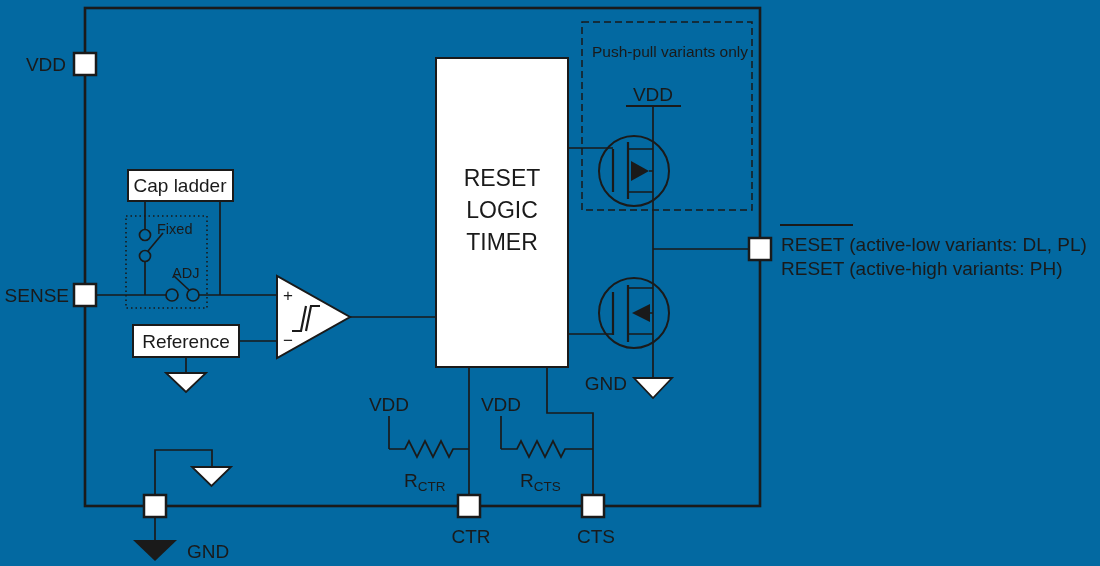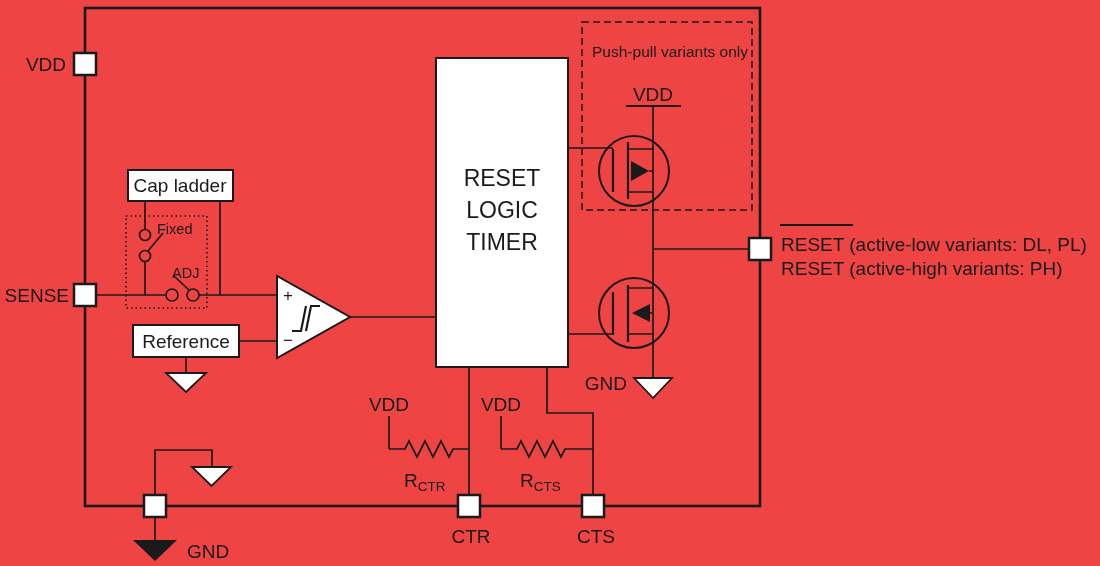--- a/index.html
+++ b/index.html
@@ -1,17 +1,17 @@
 <!DOCTYPE html>
 <html style="--ink: #1a1a1a;"><head>
 <meta charset="utf-8">
 <style>
   :root { --ink: #1a1a1a; }
   html, body { margin: 0; padding: 0; background: #ffffff; }
-  .stage { width: 1100px; height: 566px; position: relative; background: #ef4444; }
+  .stage { width: 1100px; height: 566px; position: relative; background: #0369a1; }
   svg { display: block; }
   .outline { fill: none; stroke: var(--ink); stroke-width: 2.6; }
   .box  { fill: #ffffff; stroke: var(--ink); stroke-width: 2; }
   .pin  { fill: #ffffff; stroke: var(--ink); stroke-width: 2.5; }
   .wire { fill: none; stroke: var(--ink); stroke-width: 1.7; }
   .wire2{ fill: none; stroke: var(--ink); stroke-width: 2.2; }
   .circ { fill: none; stroke: var(--ink); stroke-width: 2; }
   .gtri { fill: #ffffff; stroke: var(--ink); stroke-width: 1.8; }
   .fillb{ fill: var(--ink); stroke: none; }
   .dashedbox { fill: none; stroke: var(--ink); stroke-width: 1.5; stroke-dasharray: 7 4; }

